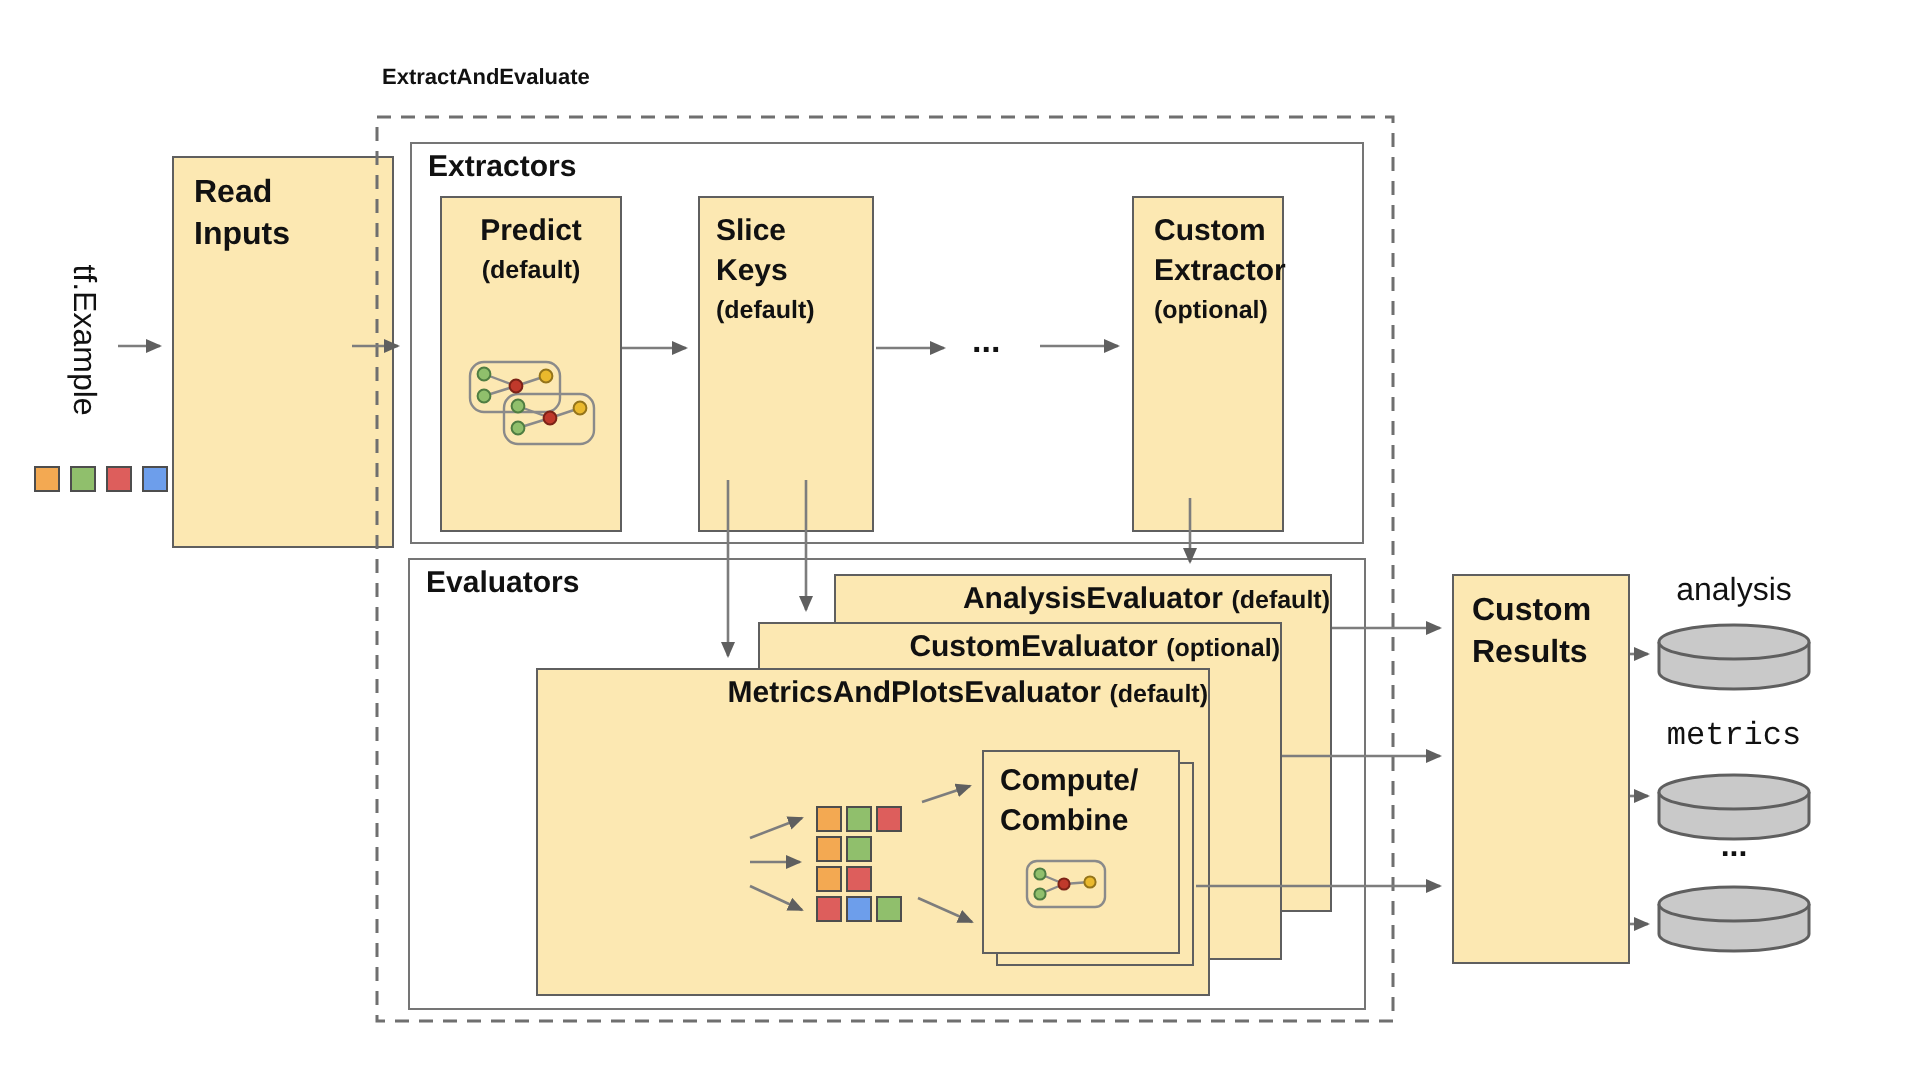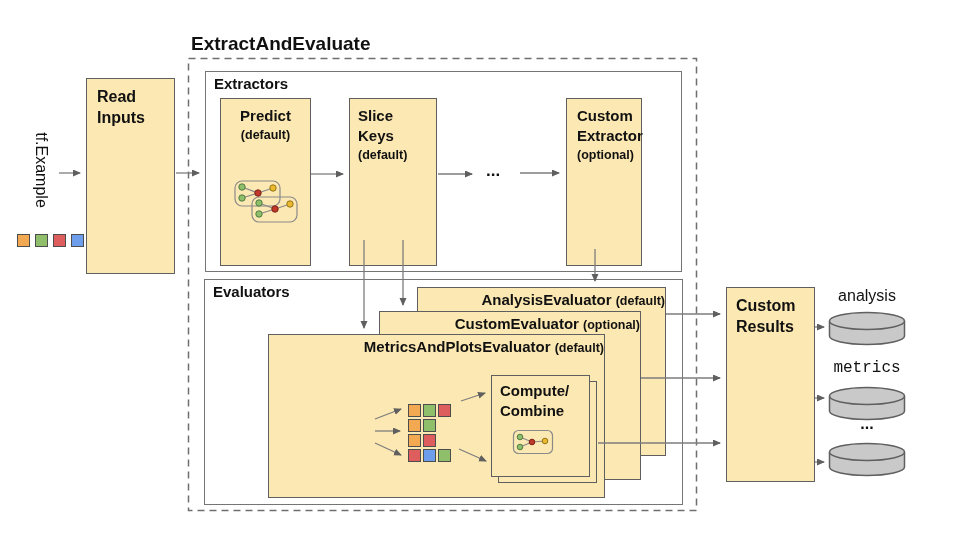--- a/index.html
+++ b/index.html
@@ -11,21 +11,21 @@
   .clabel{margin:3px 0 0 8px;font-weight:bold;font-size:15px;}
   .btitle{font-weight:bold;font-size:15px;line-height:20px;}
   .bqual{font-weight:bold;font-size:12.5px;line-height:18px;}
   .pad{padding:7px 0 0 9px;}
   .big{font-size:16px;line-height:21px;}
   .center{text-align:center;}
   .stack-title{margin-top:3px;text-align:right;font-weight:bold;font-size:15px;white-space:nowrap;}
   .stack-title .q{font-size:12.5px;}
   .vlabel{position:absolute;left:41px;top:170px;transform:translate(-50%,-50%) rotate(90deg);
           font-size:16px;white-space:nowrap;}
-  .diagram-title{position:absolute;left:191px;top:33px;font-weight:bold;font-size:19px;}
+  .diagram-title{position:absolute;left:191px;top:33px;font-weight:bold;font-size:11px;}
   .ellipsis{position:absolute;font-weight:bold;font-size:17px;}
   .sq{display:inline-block;width:11px;height:11px;border:1.5px solid #4d4d4d;box-sizing:content-box;}
   .sq-orange{background:#f3a952;}
   .sq-green{background:#90bf6c;}
   .sq-red{background:#dd5e5c;}
   .sq-blue{background:#6d9eeb;}
   .sq-row .sq{margin-right:5px;}
   .sq-grid-row{position:absolute;white-space:nowrap;}
   .sq-grid-row .sq{margin-right:2px;}
   .outlabel{position:absolute;left:822px;width:90px;text-align:center;font-size:16px;}
@@ -34,21 +34,21 @@
   .z1{z-index:1}.z2{z-index:2}.z3{z-index:3}.z4{z-index:4}.z5{z-index:5}
 </style>
 </head>
 <body>
 
 <div id="canvas">
 
   <div class="vlabel">tf.Example</div>
   <div class="abs sq-row" style="left:17px;top:233px;"><span class="sq sq-orange"></span><span class="sq sq-green"></span><span class="sq sq-red"></span><span class="sq sq-blue"></span></div>
 
-  <div class="ybox" style="left:86px;top:78px;width:89px;height:196px;">
+  <div class="ybox" style="left:86px;top:78px;width:111px;height:196px;">
     <div class="pad" style="padding-left:10px;">
       <div class="btitle big">Read</div>
       <div class="btitle big">Inputs</div>
     </div>
   </div>
 
   <div class="diagram-title">ExtractAndEvaluate</div>
 
   <div class="cbox" style="left:205px;top:71px;width:477px;height:201px;">
     <div class="clabel">Extractors</div>

